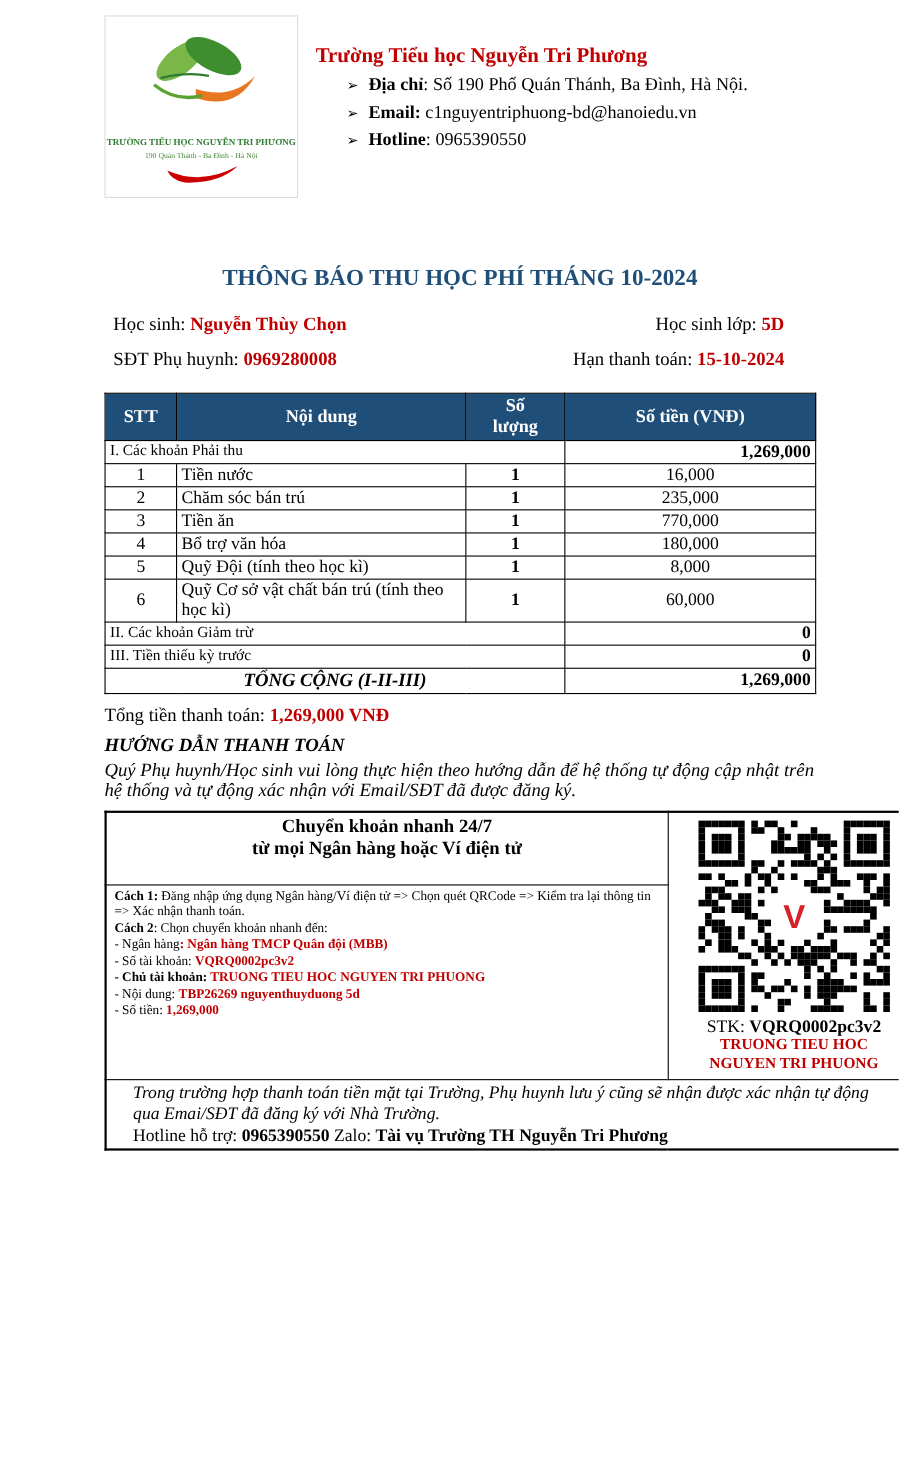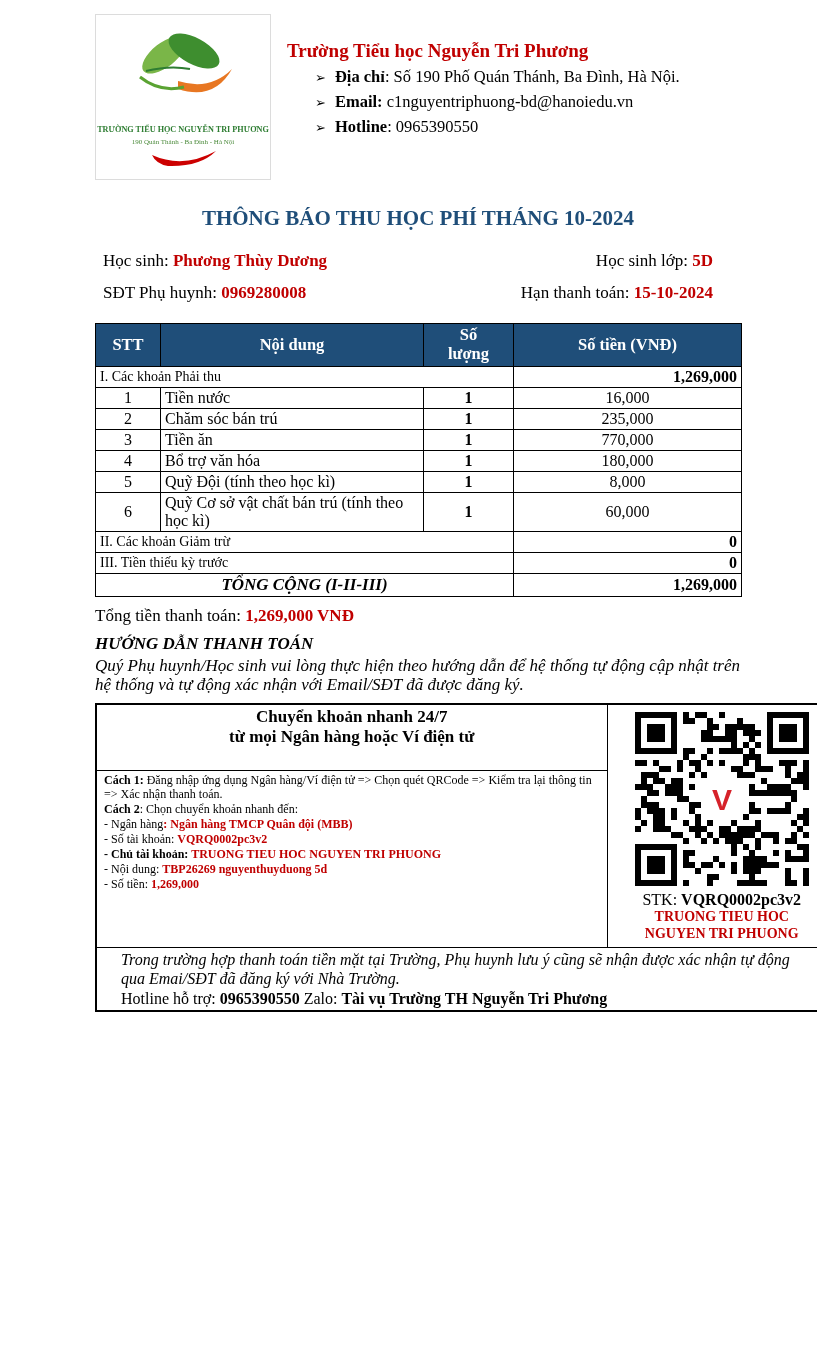--- a/index.html
+++ b/index.html
@@ -12,21 +12,21 @@
 
   
   .hdr { display:flex; }
   .logo-box { width:176px; height:166px; border:1px solid #dcdcdc; flex:0 0 auto; background:#fff; }
   .hdr-info { margin-left:16px; padding-top:26px; }
   .school-name { color:#C00000; font-weight:bold; font-size:19px; }
   .hdr-item { font-size:16.5px; margin-top:5px; display:flex; align-items:baseline; }
   .bullet { margin:0 9px 0 28px; font-size:13px; }
   .b { font-weight:bold; }
 
-  .doc-title { margin-top:26px; text-align:center; color:#1F4E79; font-weight:bold; font-size:21px; }
+  .doc-title { margin-top:60px; text-align:center; color:#1F4E79; font-weight:bold; font-size:21px; }
 
   
   .student { display:flex; flex-wrap:wrap; margin-top:16px; font-size:17px; margin-left:8px; }
   .s-left { width:398px; }
   .s-right { width:212px;text-align:right; }
   .s-row { margin-top:4px; min-height:28px; }
   .red { color:#C00000; font-weight:bold; }
 
   
   table.fee { border-collapse:collapse; width:646px; margin-top:12px; font-size:16px; table-layout:fixed; }
@@ -93,21 +93,21 @@
         <span><span class="b">Hotline</span><span>: 0965390550</span></span>
       </div>
     </div>
   </div>
 
   <div class="doc-title">THÔNG BÁO THU HỌC PHÍ THÁNG 10-2024</div>
 
   <div class="student">
     <div class="s-left">
       <div class="s-row">
-        <span>Học sinh: </span><span class="red">Phương Thùy Dương</span>
+        <span>Học sinh: </span><span class="red">Nguyễn Thùy Chọn</span>
       </div>
       <div class="s-row">
         <span>SĐT Phụ huynh: </span><span class="red">0969280008</span>
       </div>
     </div>
     <div class="s-right">
       <div class="s-row">
         <span>Học sinh lớp: </span><span class="red">5D</span>
       </div>
       <div class="s-row">

